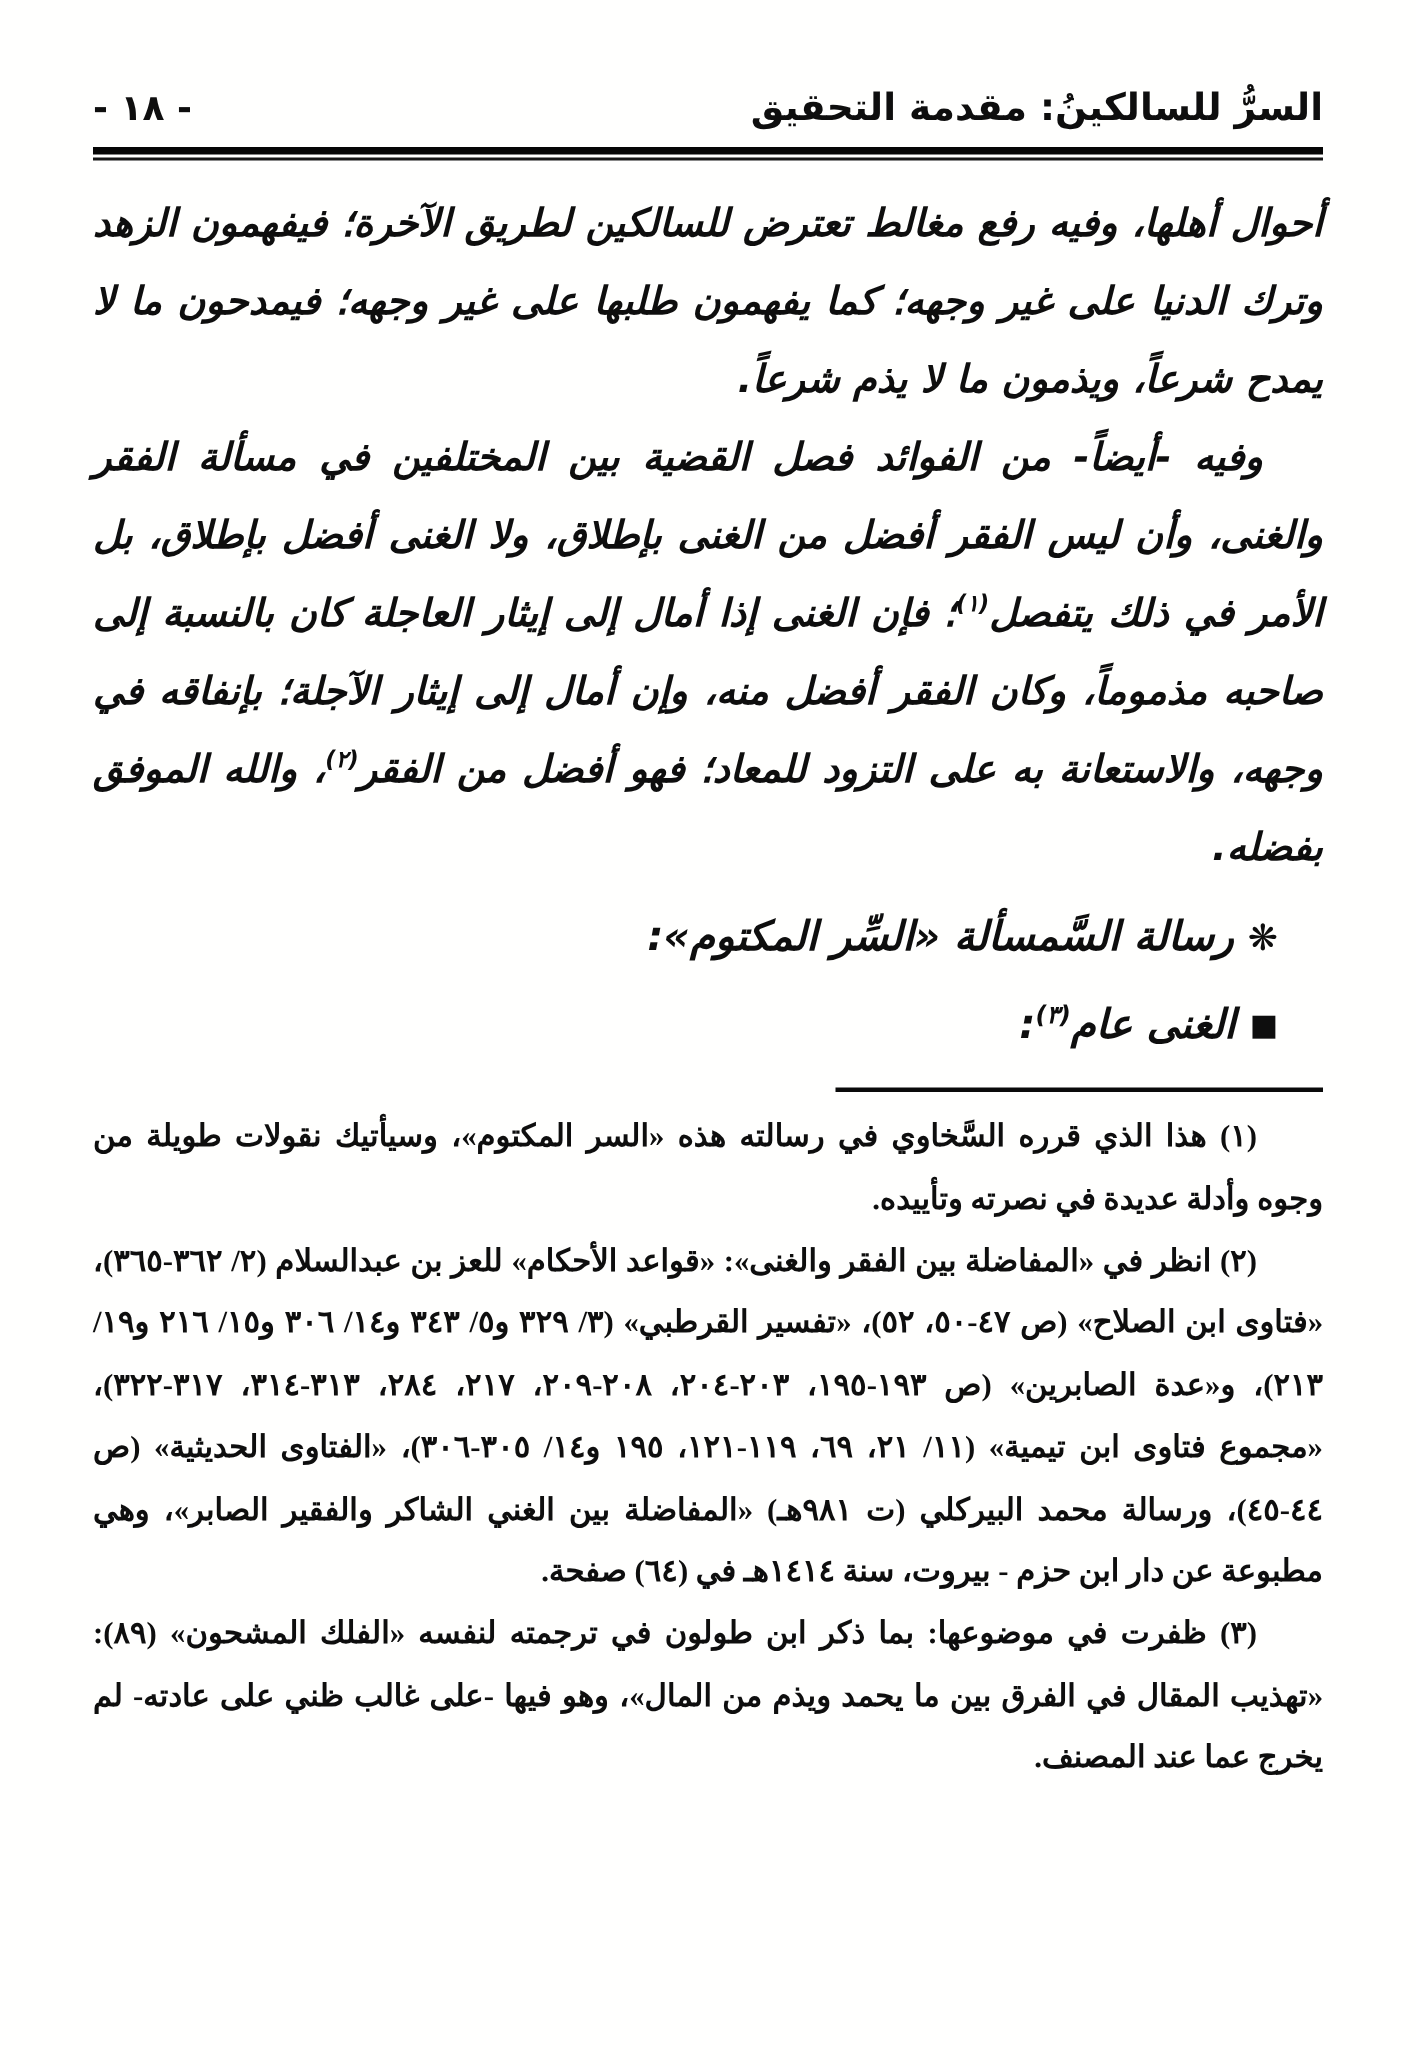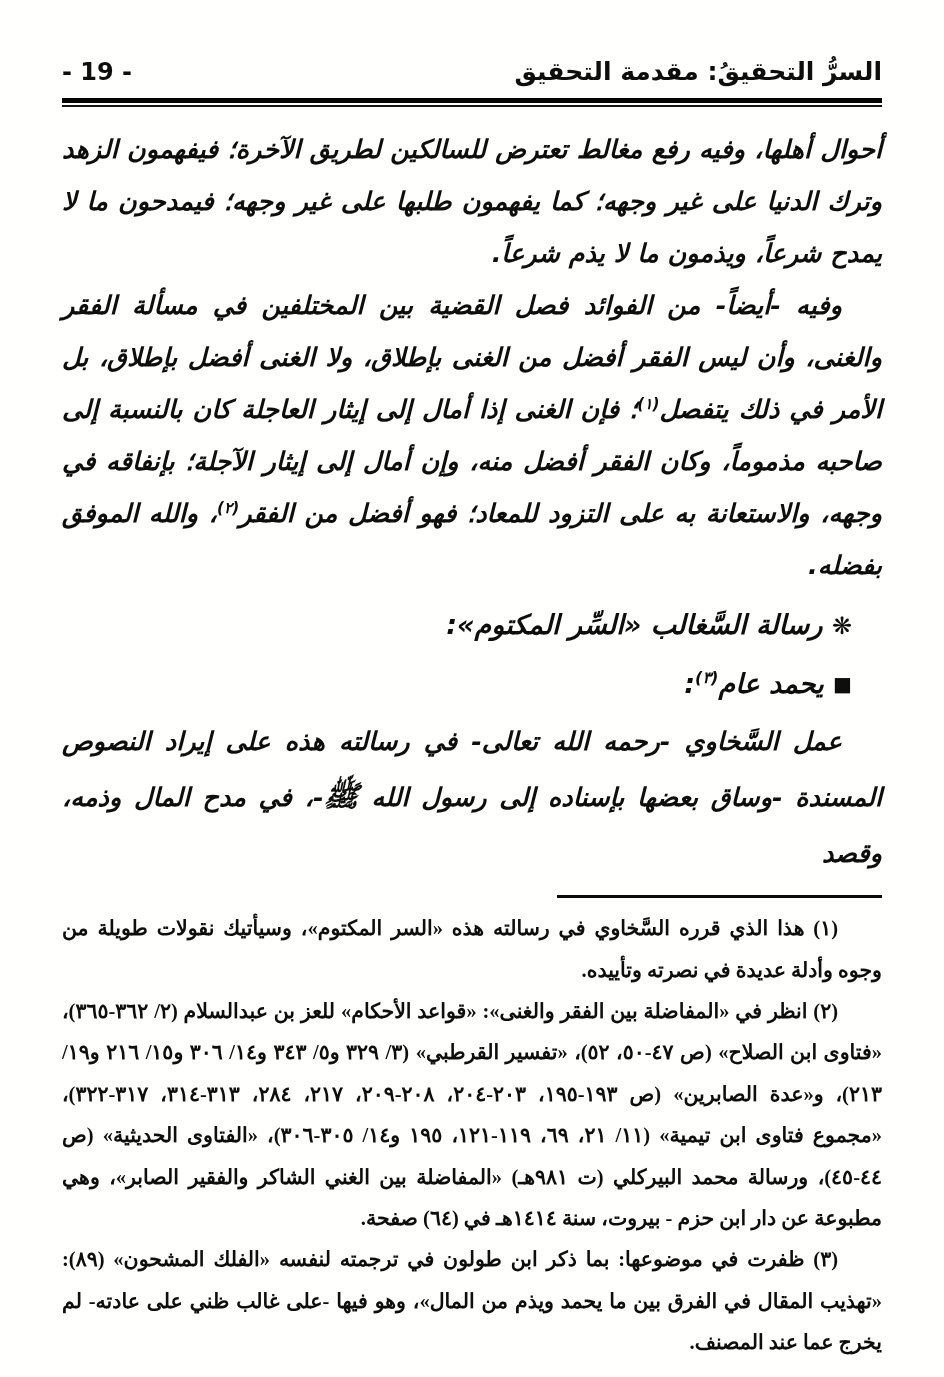--- a/index.html
+++ b/index.html
@@ -72,40 +72,39 @@
     text-align: justify;
   }
   .footnote { margin: 0; text-indent: 44px; font-family: Liberation Serif, serif; }
 </style>
 </head>
 <body>
 
 <div class="page">
 
   <header class="page-header">
-    <span class="running-title">السرُّ التحقيقُ: مقدمة التحقيق</span>
-    <span class="page-num">- 19 -</span>
+    <span class="running-title">السرُّ للسالكينُ: مقدمة التحقيق</span>
+    <span class="page-num">- ١٨ -</span>
   </header>
 
   <div class="header-rule">
     <div class="rule-thick"></div>
     <div class="rule-thin"></div>
   </div>
 
   <main class="body-text">
 
     <p class="para"><span>أحوال أهلها، وفيه رفع مغالط تعترض للسالكين لطريق الآخرة؛ فيفهمون الزهد وترك الدنيا على غير وجهه؛ كما يفهمون طلبها على غير وجهه؛ فيمدحون ما لا يمدح شرعاً، ويذمون ما لا يذم شرعاً.</span></p>
 
     <p class="para indent"><span>وفيه -أيضاً- من الفوائد فصل القضية بين المختلفين في مسألة الفقر والغنى، وأن ليس الفقر أفضل من الغنى بإطلاق، ولا الغنى أفضل بإطلاق، بل الأمر في ذلك يتفصل</span><span class="fnref">(١)</span><span>؛ فإن الغنى إذا أمال إلى إيثار العاجلة كان بالنسبة إلى صاحبه مذموماً، وكان الفقر أفضل منه، وإن أمال إلى إيثار الآجلة؛ بإنفاقه في وجهه، والاستعانة به على التزود للمعاد؛ فهو أفضل من الفقر</span><span class="fnref">(٢)</span><span>، والله الموفق بفضله.</span></p>
 
-    <h2 class="heading"><span class="star-icon">❋</span> <span>رسالة السَّغالب «السِّر المكتوم»:</span></h2>
+    <h2 class="heading"><span class="star-icon">❋</span> <span>رسالة السَّمسألة «السِّر المكتوم»:</span></h2>
 
-    <h3 class="heading"><span class="bullet-icon">■</span> <span>يحمد عام</span><span class="fnref">(٣)</span><span>:</span></h3>
+    <h3 class="heading"><span class="bullet-icon">■</span> <span>الغنى عام</span><span class="fnref">(٣)</span><span>:</span></h3>
 
-    <p class="para indent"><span>عمل السَّخاوي -رحمه الله تعالى- في رسالته هذه على إيراد النصوص المسندة -وساق بعضها بإسناده إلى رسول الله </span><span class="pbuh">ﷺ</span><span>-، في مدح المال وذمه، وقصد</span></p>
 
   </main>
 
   <div class="fn-sep"></div>
 
   <section class="footnotes">
 
     <p class="footnote"><span class="fn-num">(١)</span> <span>هذا الذي قرره السَّخاوي في رسالته هذه «السر المكتوم»، وسيأتيك نقولات طويلة من وجوه وأدلة عديدة في نصرته وتأييده.</span></p>
 
     <p class="footnote"><span class="fn-num">(٢)</span> <span>انظر في «المفاضلة بين الفقر والغنى»: «قواعد الأحكام» للعز بن عبدالسلام (٢/ ٣٦٢-٣٦٥)، «فتاوى ابن الصلاح» (ص ٤٧-٥٠، ٥٢)، «تفسير القرطبي» (٣/ ٣٢٩ و٥/ ٣٤٣ و١٤/ ٣٠٦ و١٥/ ٢١٦ و١٩/ ٢١٣)، و«عدة الصابرين» (ص ١٩٣-١٩٥، ٢٠٣-٢٠٤، ٢٠٨-٢٠٩، ٢١٧، ٢٨٤، ٣١٣-٣١٤، ٣١٧-٣٢٢)، «مجموع فتاوى ابن تيمية» (١١/ ٢١، ٦٩، ١١٩-١٢١، ١٩٥ و١٤/ ٣٠٥-٣٠٦)، «الفتاوى الحديثية» (ص ٤٤-٤٥)، ورسالة محمد البيركلي (ت ٩٨١هـ) «المفاضلة بين الغني الشاكر والفقير الصابر»، وهي مطبوعة عن دار ابن حزم - بيروت، سنة ١٤١٤هـ في (٦٤) صفحة.</span></p>

